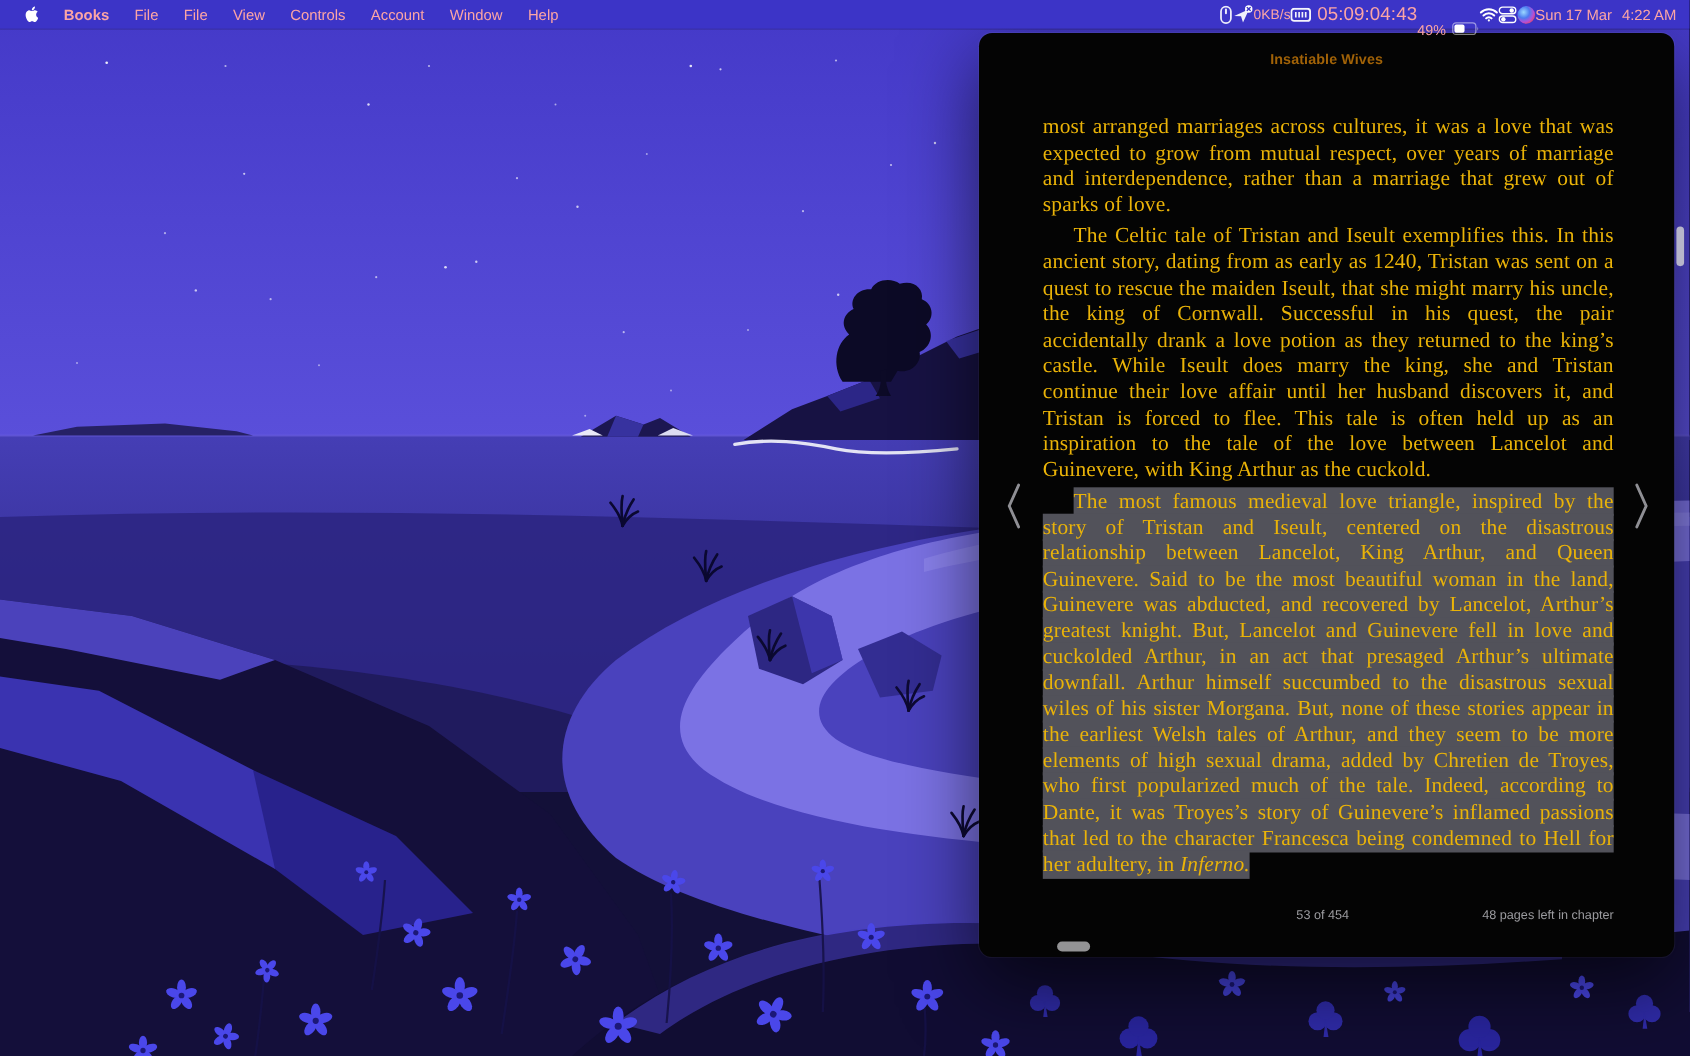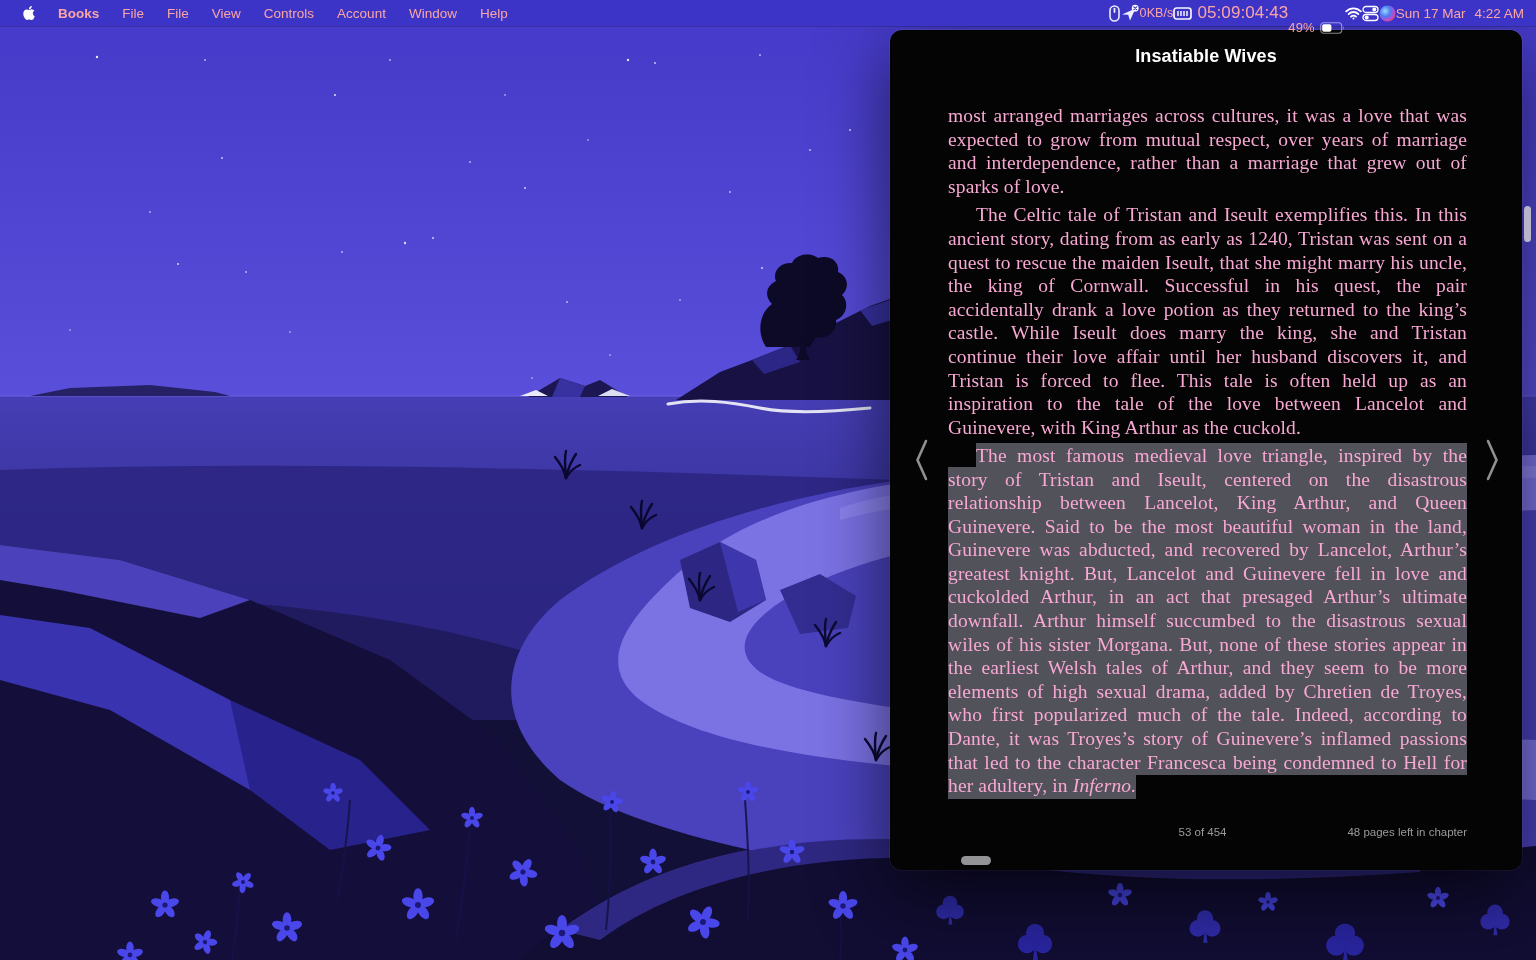--- a/index.html
+++ b/index.html
@@ -18,22 +18,22 @@
   .status{margin-left:auto;display:flex;align-items:center;gap:0;font-size:12.5px;font-weight:500;}
   .status .txt{letter-spacing:.1px;}
   .status svg{display:block;}
   .clock{display:flex;gap:9px;font-size:13.5px;}
 
   
   .book-window{position:absolute;left:890px;top:30px;width:632px;height:840px;
     background:#040404;border-radius:12px;z-index:20;
     box-shadow:0 24px 70px rgba(0,0,0,.6),0 0 0 1px rgba(255,255,255,.06);}
   .book-title{position:absolute;top:16px;left:0;right:0;text-align:center;
-    color:#ffffff;font-size:18px;font-weight:700;letter-spacing:.1px;}
-  .page-text{position:absolute;left:58px;right:55px;top:74px;color:#f9a8d4;
+    color:#a16207;font-size:13px;font-weight:700;letter-spacing:.1px;}
+  .page-text{position:absolute;left:58px;right:55px;top:74px;color:#eab308;
     font-family:"Liberation Serif","DejaVu Serif",serif;
     font-size:19.5px;line-height:23.6px;text-align:justify;letter-spacing:.15px;}
   .page-text p{margin:0 0 5px 0;}
   .page-text p.indent{text-indent:28px;}
   .hl{background:#52525a;padding:2.4px 0;
       -webkit-box-decoration-break:clone;box-decoration-break:clone;}
   .hl .it{font-style:italic;}
   .chev{position:absolute;top:404px;width:30px;height:52px;display:flex;
     align-items:center;justify-content:center;cursor:pointer;}
   .chev.prev{left:16px;} .chev.next{right:14px;}
@@ -253,21 +253,21 @@
           <svg width="19" height="13" viewBox="0 0 19 13" fill="none" stroke="#ffffff" stroke-opacity=".95">
             <rect x="1" y="1" width="17" height="11" rx="2.5" stroke-width="1.7"></rect>
             <line x1="5" y1="4" x2="5" y2="9" stroke-width="1.5"></line>
             <line x1="8" y1="4" x2="8" y2="9" stroke-width="1.5"></line>
             <line x1="11" y1="4" x2="11" y2="9" stroke-width="1.5"></line>
             <line x1="14" y1="4" x2="14" y2="9" stroke-width="1.5"></line>
           </svg>
         </span>
         <span class="txt" style="font-size:17px;">05:09:04:43</span>
       </span>
-      <span style="display:flex;align-items:center;gap:5px;margin-top:29px;">
+      <span style="display:flex;align-items:flex-start;gap:5px;margin-top:29px;">
         <span class="txt" style="font-size:13px;">49%</span>
         <span>
           <svg width="25" height="12" viewBox="0 0 25 12">
             <rect x="0.7" y="0.7" width="21" height="10.6" rx="3" fill="none" stroke="#ffffff" stroke-opacity=".5" stroke-width="1.1"></rect>
             <rect x="2.2" y="2.2" width="9.2" height="7.6" rx="1.8" fill="#ffffff"></rect>
             <path d="M23 4 Q24.6 6 23 8 Z" fill="#ffffff" fill-opacity=".5"></path>
           </svg>
         </span>
       </span>
       <span>

